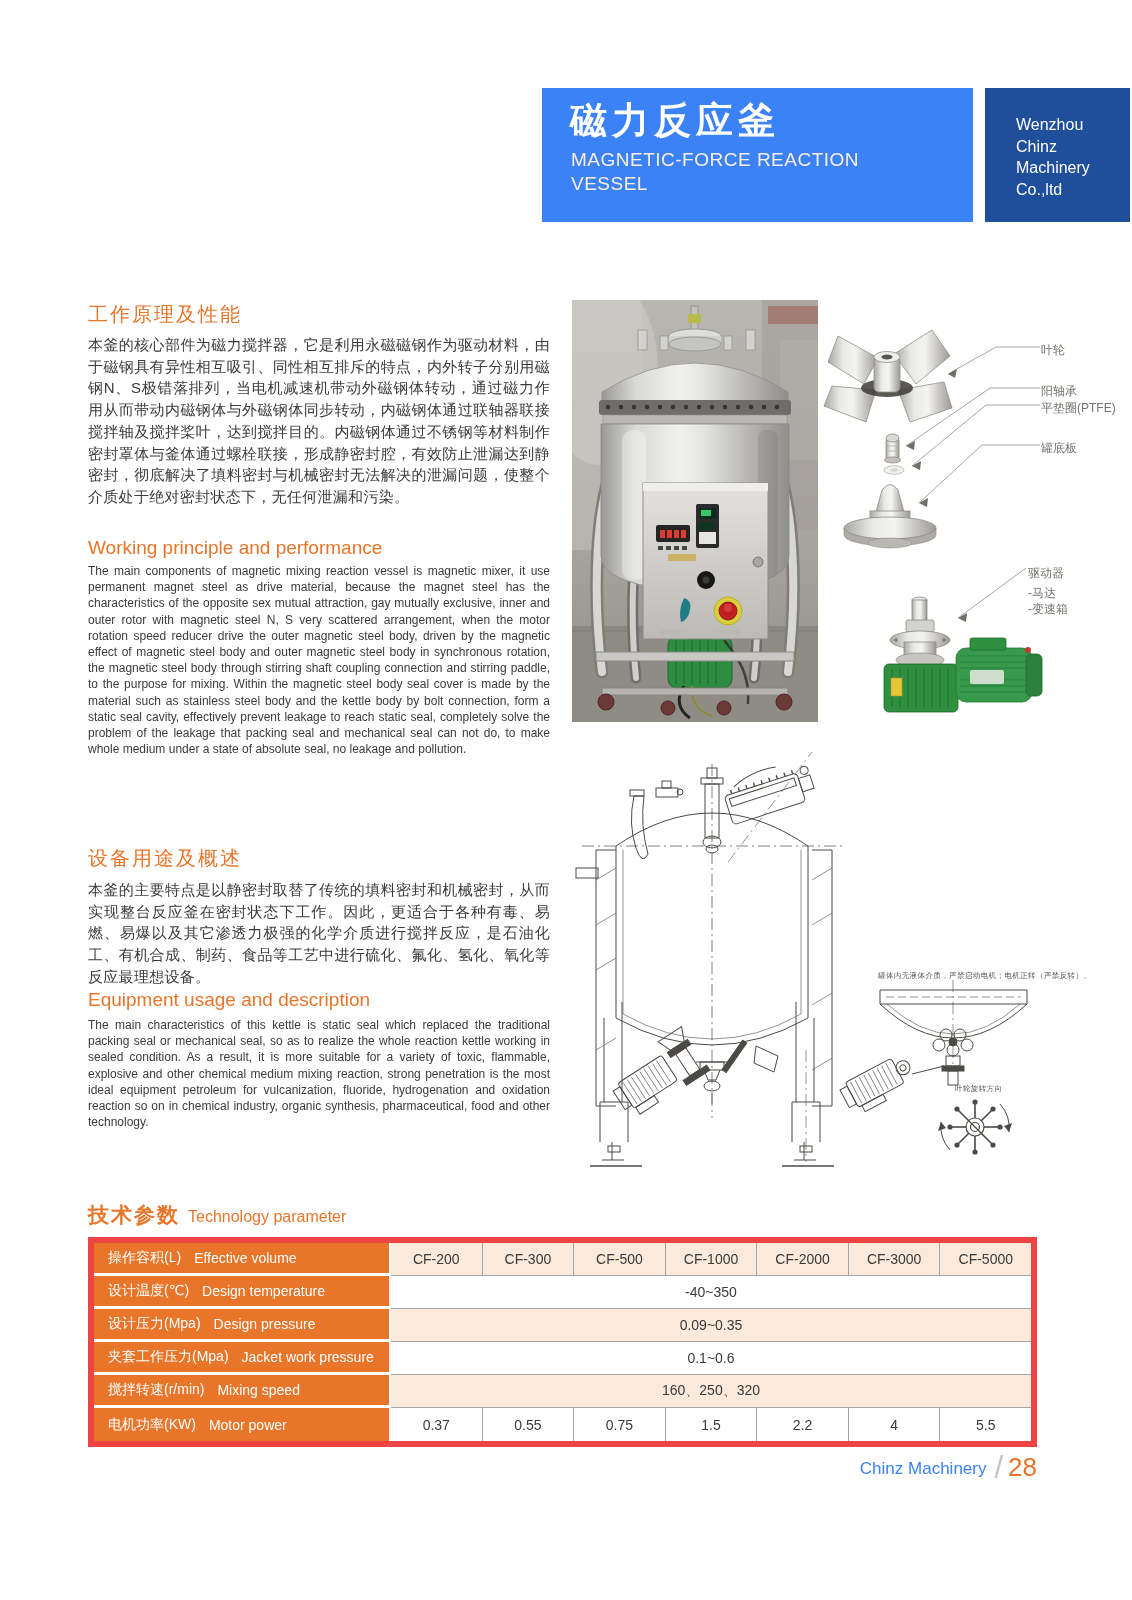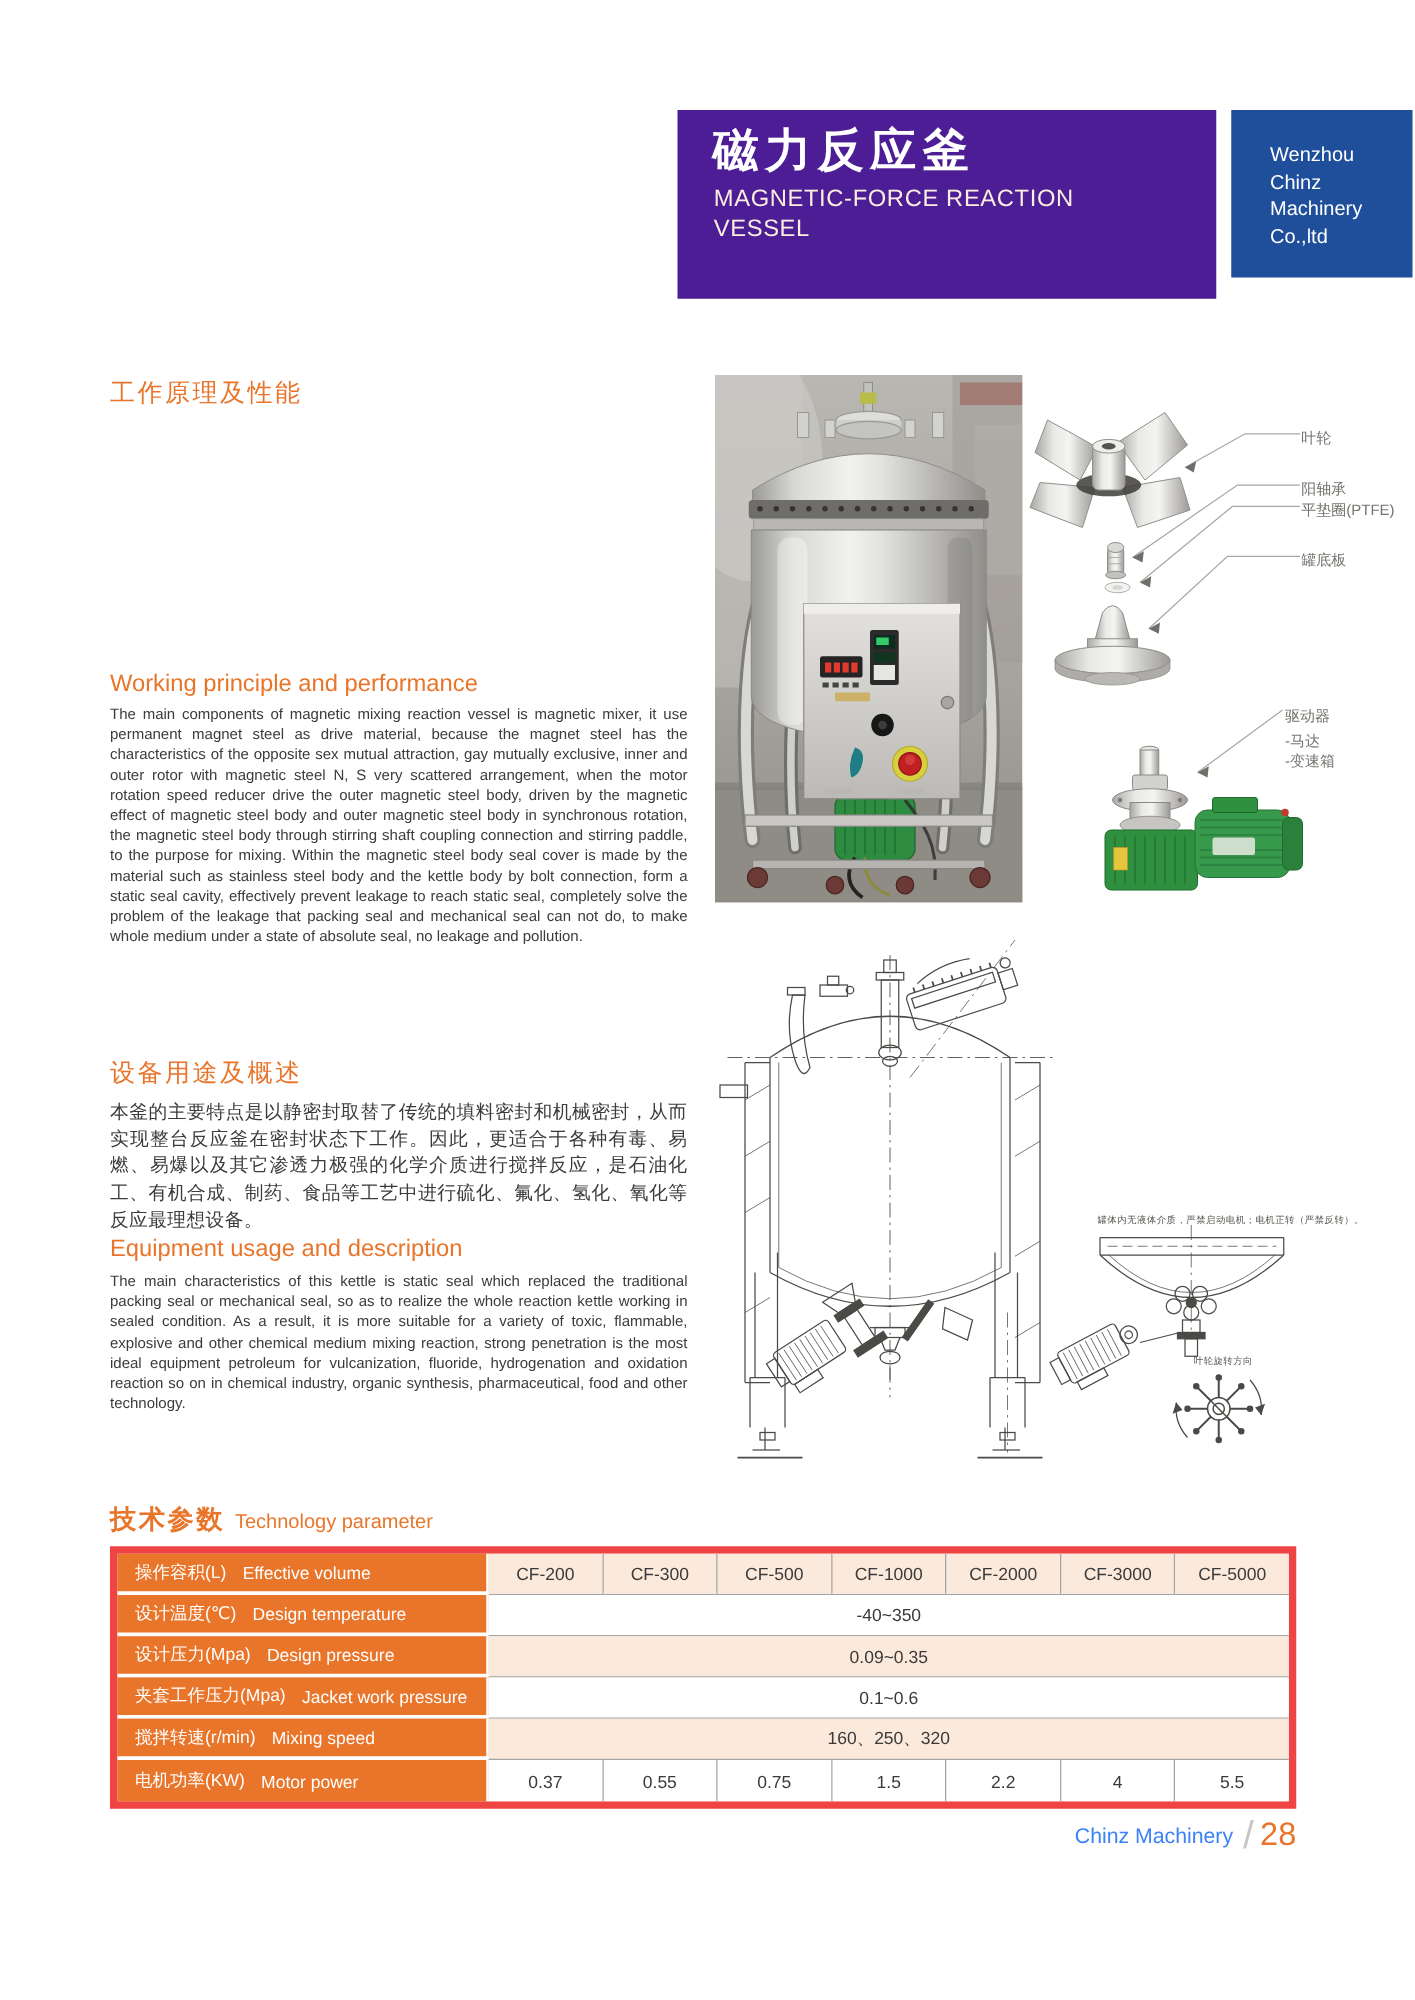--- a/index.html
+++ b/index.html
@@ -1,21 +1,21 @@
 <!DOCTYPE html>
 <html><head>
 <meta charset="utf-8">
 <style>
   html,body{margin:0;padding:0;}
   body{width:1132px;height:1600px;background:#ffffff;font-family:"Liberation Sans","DejaVu Sans",sans-serif;position:relative;}
   .page{position:absolute;left:0;top:0;width:1132px;height:1600px;background:#fff;overflow:hidden;}
   .abs{position:absolute;}
 
   
-  .hdr-orange{left:542px;top:88px;width:431px;height:151px;background:#4c1d95;}
+  .hdr-orange{left:542px;top:88px;width:431px;height:134px;background:#3b82f6;}
   .hdr-title-cn{position:absolute;left:28px;top:8px;font-size:37px;font-weight:bold;color:#ffffff;letter-spacing:5px;}
   .hdr-title-en{position:absolute;left:29px;top:60px;font-size:19px;color:#F9EEDF;line-height:24px;letter-spacing:0.5px;}
   .hdr-blue{left:985px;top:88px;width:145px;height:134px;background:#1F4E9B;}
   .hdr-company{position:absolute;left:31px;top:26px;font-size:16px;color:#ffffff;line-height:21.5px;}
 
   
   .h-cn{font-size:20px;color:#E8752A;letter-spacing:2px;}
   .h-en{font-size:19px;color:#E8752A;}
   .p-cn{width:462px;font-size:15px;line-height:21.7px;color:#3b3b3b;text-align:justify;letter-spacing:0.3px;}
   .p-en{width:462px;font-size:12px;line-height:16.2px;color:#3b3b3b;text-align:justify;}
@@ -66,20 +66,21 @@
   <div class="abs hdr-blue">
     <div class="hdr-company">
       <div>Wenzhou</div>
       <div>Chinz</div>
       <div>Machinery</div>
       <div>Co.,ltd</div>
     </div>
   </div>
 
   <div class="abs h-cn" style="left:88px;top:301px;">工作原理及性能</div>
+  <div class="abs p-cn" style="left:88px;top:334px;">本釜的核心部件为磁力搅拌器，它是利用永磁磁钢作为驱动材料，由于磁钢具有异性相互吸引、同性相互排斥的特点，内外转子分别用磁钢N、S极错落排列，当电机减速机带动外磁钢体转动，通过磁力作用从而带动内磁钢体与外磁钢体同步转动，内磁钢体通过联轴器联接搅拌轴及搅拌桨叶，达到搅拌目的。内磁钢体通过不锈钢等材料制作密封罩体与釜体通过螺栓联接，形成静密封腔，有效防止泄漏达到静密封，彻底解决了填料密封与机械密封无法解决的泄漏问题，使整个介质处于绝对密封状态下，无任何泄漏和污染。</div>
   <div class="abs h-en" style="left:88px;top:537px;">Working principle and performance</div>
   <div class="abs p-en" style="left:88px;top:563px;">The main components of magnetic mixing reaction vessel is magnetic mixer, it use permanent magnet steel as drive material, because the magnet steel has the characteristics of the opposite sex mutual attraction, gay mutually exclusive, inner and outer rotor with magnetic steel N, S very scattered arrangement, when the motor rotation speed reducer drive the outer magnetic steel body, driven by the magnetic effect of magnetic steel body and outer magnetic steel body in synchronous rotation, the magnetic steel body through stirring shaft coupling connection and stirring paddle, to the purpose for mixing. Within the magnetic steel body seal cover is made by the material such as stainless steel body and the kettle body by bolt connection, form a static seal cavity, effectively prevent leakage to reach static seal, completely solve the problem of the leakage that packing seal and mechanical seal can not do, to make whole medium under a state of absolute seal, no leakage and pollution.</div>
 
   <div class="abs h-cn" style="left:88px;top:845px;">设备用途及概述</div>
   <div class="abs p-cn" style="left:88px;top:879px;">本釜的主要特点是以静密封取替了传统的填料密封和机械密封，从而实现整台反应釜在密封状态下工作。因此，更适合于各种有毒、易燃、易爆以及其它渗透力极强的化学介质进行搅拌反应，是石油化工、有机合成、制药、食品等工艺中进行硫化、氟化、氢化、氧化等反应最理想设备。</div>
   <div class="abs h-en" style="left:88px;top:989px;">Equipment usage and description</div>
   <div class="abs p-en" style="left:88px;top:1017px;">The main characteristics of this kettle is static seal which replaced the traditional packing seal or mechanical seal, so as to realize the whole reaction kettle working in sealed condition. As a result, it is more suitable for a variety of toxic, flammable, explosive and other chemical medium mixing reaction, strong penetration is the most ideal equipment petroleum for vulcanization, fluoride, hydrogenation and oxidation reaction so on in chemical industry, organic synthesis, pharmaceutical, food and other technology.</div>
 
   <div class="abs photo-wrap">
     <svg width="246" height="422" viewBox="0 0 246 422">

